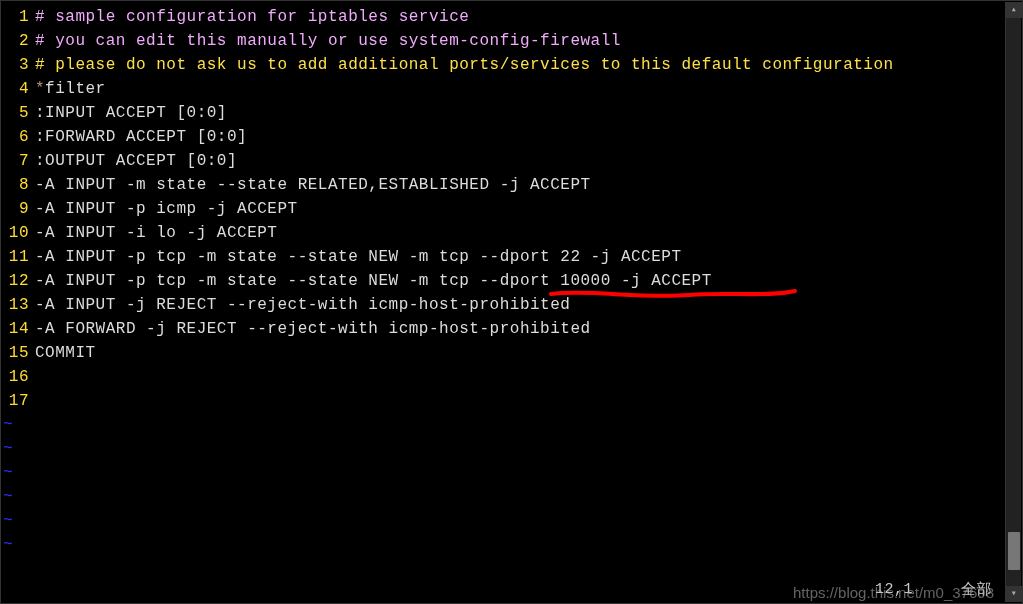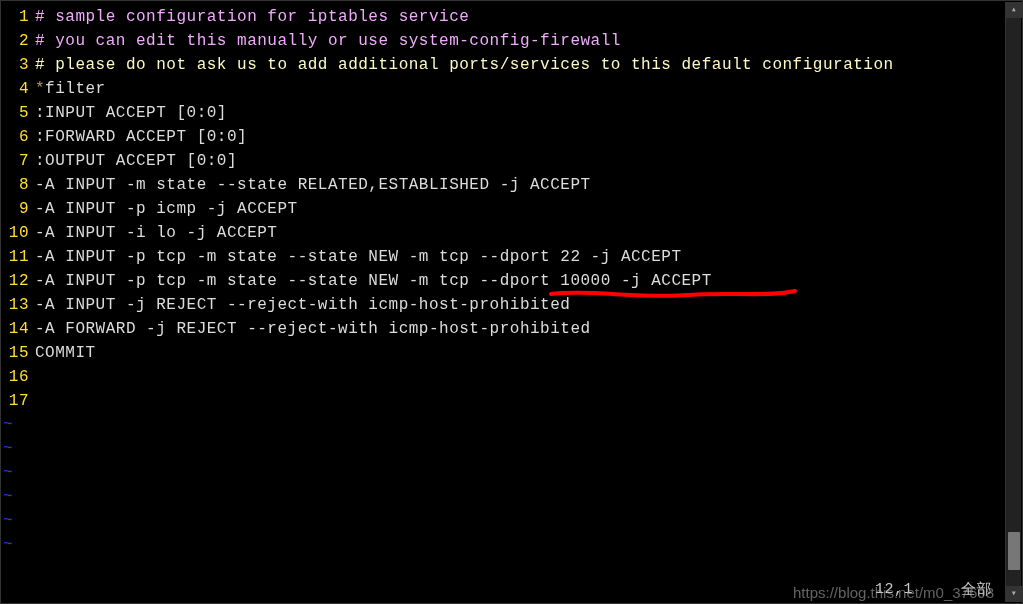--- a/index.html
+++ b/index.html
@@ -44,21 +44,21 @@
       flex-shrink: 0;
     }
     .code {
       color: #dcdcdc;
       text-align: right;
     }
     .cm1 {
       color: #f0abfc; 
     }
     .cm2 {
-      color: #fef9c3; 
+      color: #fde047; 
     }
     .star {
       color: #b19a6a;
     }
     .tilde-line {
       display: flex;
       height: 24px;
       align-items: center;
     }
     .tilde {

